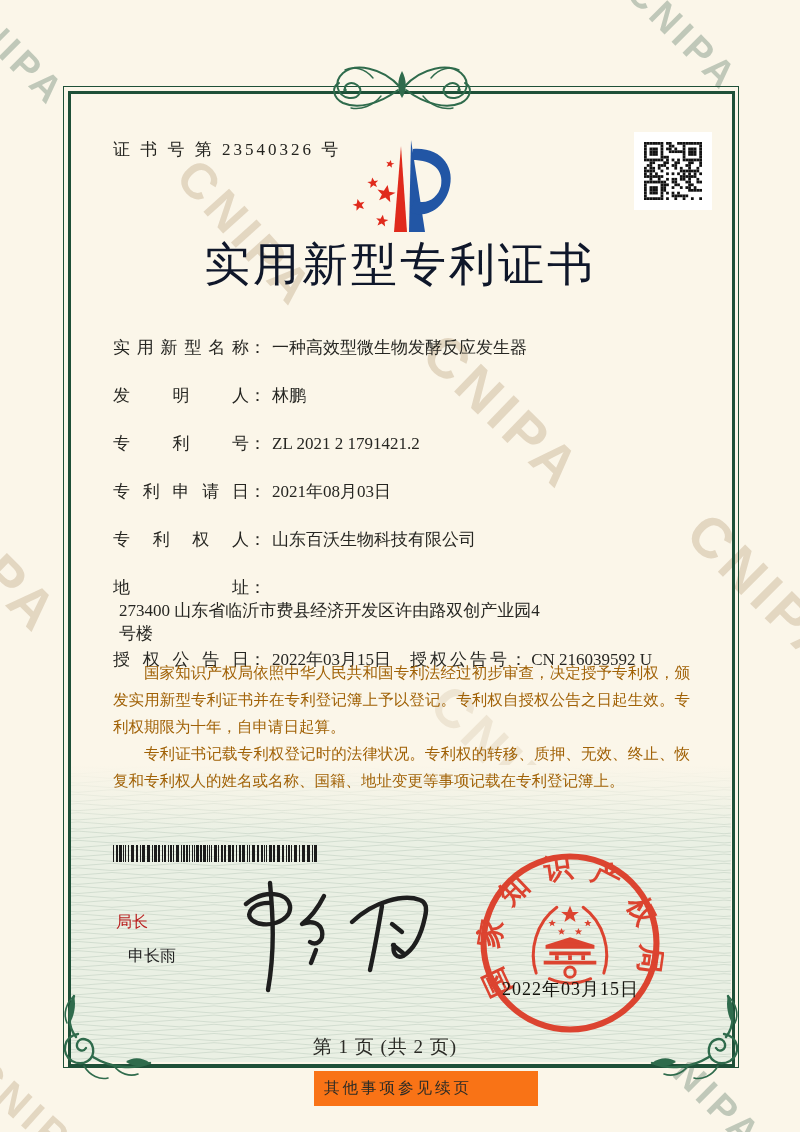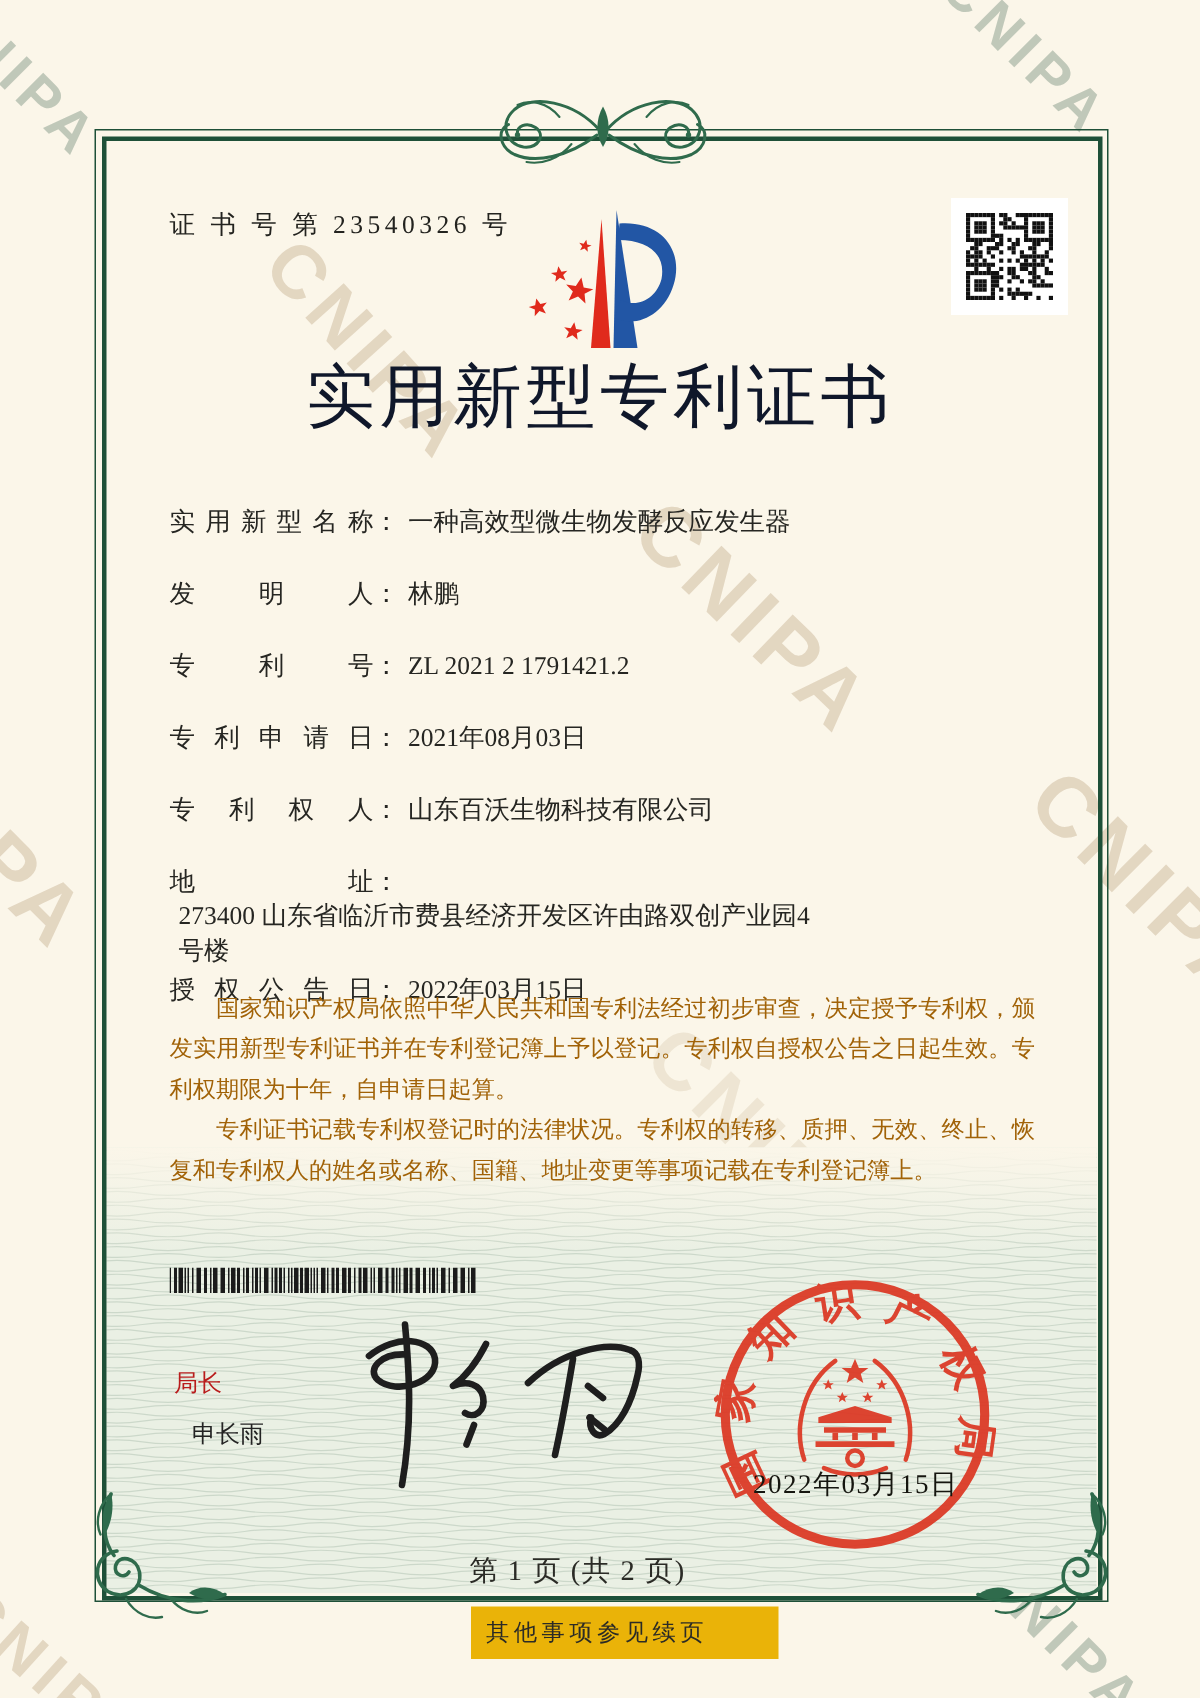--- a/index.html
+++ b/index.html
@@ -62,22 +62,22 @@
   .signer-role{position:absolute;left:116px;top:912px;font-size:16px;
         font-family:"Liberation Sans","DejaVu Sans",sans-serif;color:#b91c1c;z-index:4;}
   .signer-name{position:absolute;left:128px;top:946px;font-size:16px;
         font-family:"Liberation Sans","DejaVu Sans",sans-serif;color:#232323;z-index:4;}
   .signature{position:absolute;left:232px;top:876px;z-index:5;}
   .seal{position:absolute;left:476px;top:848px;z-index:4;opacity:.93;}
   .seal-date{position:absolute;left:502px;top:977px;font-size:18px;
         letter-spacing:1px;color:#15150f;z-index:6;}
   .page-num{position:absolute;left:70px;top:1034px;width:630px;text-align:center;
         font-size:19px;color:#2b2b26;letter-spacing:1px;z-index:4;}
-  .footer-note{position:absolute;left:314px;top:1071px;width:205px;height:35px;
-        background:#eab308;z-index:4;}
+  .footer-note{position:absolute;left:314px;top:1071px;width:224px;height:35px;
+        background:#f97316;z-index:4;}
   .footer-note span{display:inline-block;margin:7px 0 0 10px;font-size:15.5px;
         letter-spacing:3px;color:#2b2b26;}
 </style>
 </head>
 <body>
 
 <div class="page">
 
   <div id="wm-layer">
       <div class="wm green" style="left: -25px; top: -15px; font-size: 38px; transform: rotate(45deg);">CNIPA</div>
@@ -495,21 +495,21 @@
       <div class="field-row addr"><span class="f-label">
           <span>地</span>
           <span>址</span>
         </span><span class="f-colon">：</span><span class="f-value">273400 山东省临沂市费县经济开发区许由路双创产业园4号楼</span></div>
       <div class="field-row"><span class="f-label">
           <span>授</span>
           <span>权</span>
           <span>公</span>
           <span>告</span>
           <span>日</span>
-        </span><span class="f-colon">：</span><span class="f-value">2022年03月15日</span></div>
+        </span><span class="f-colon">：</span><span class="f-value">2022年03月15日</span><span class="f-group2"><span class="f-label2">授权公告号</span><span>：</span><span> CN 216039592 U</span></span></div>
     </div>
 
   <div class="paras" id="paras">
       <p>国家知识产权局依照中华人民共和国专利法经过初步审查，决定授予专利权，颁发实用新型专利证书并在专利登记簿上予以登记。专利权自授权公告之日起生效。专利权期限为十年，自申请日起算。</p>
       <p>专利证书记载专利权登记时的法律状况。专利权的转移、质押、无效、终止、恢复和专利权人的姓名或名称、国籍、地址变更等事项记载在专利登记簿上。</p>
     </div>
 
   <svg class="barcode" id="barcode" width="208" height="17" viewBox="0 0 208 17">
       <rect x="0" y="0" width="1" height="17" fill="#1b1b1b"></rect>
       <rect x="3" y="0" width="2" height="17" fill="#1b1b1b"></rect>

